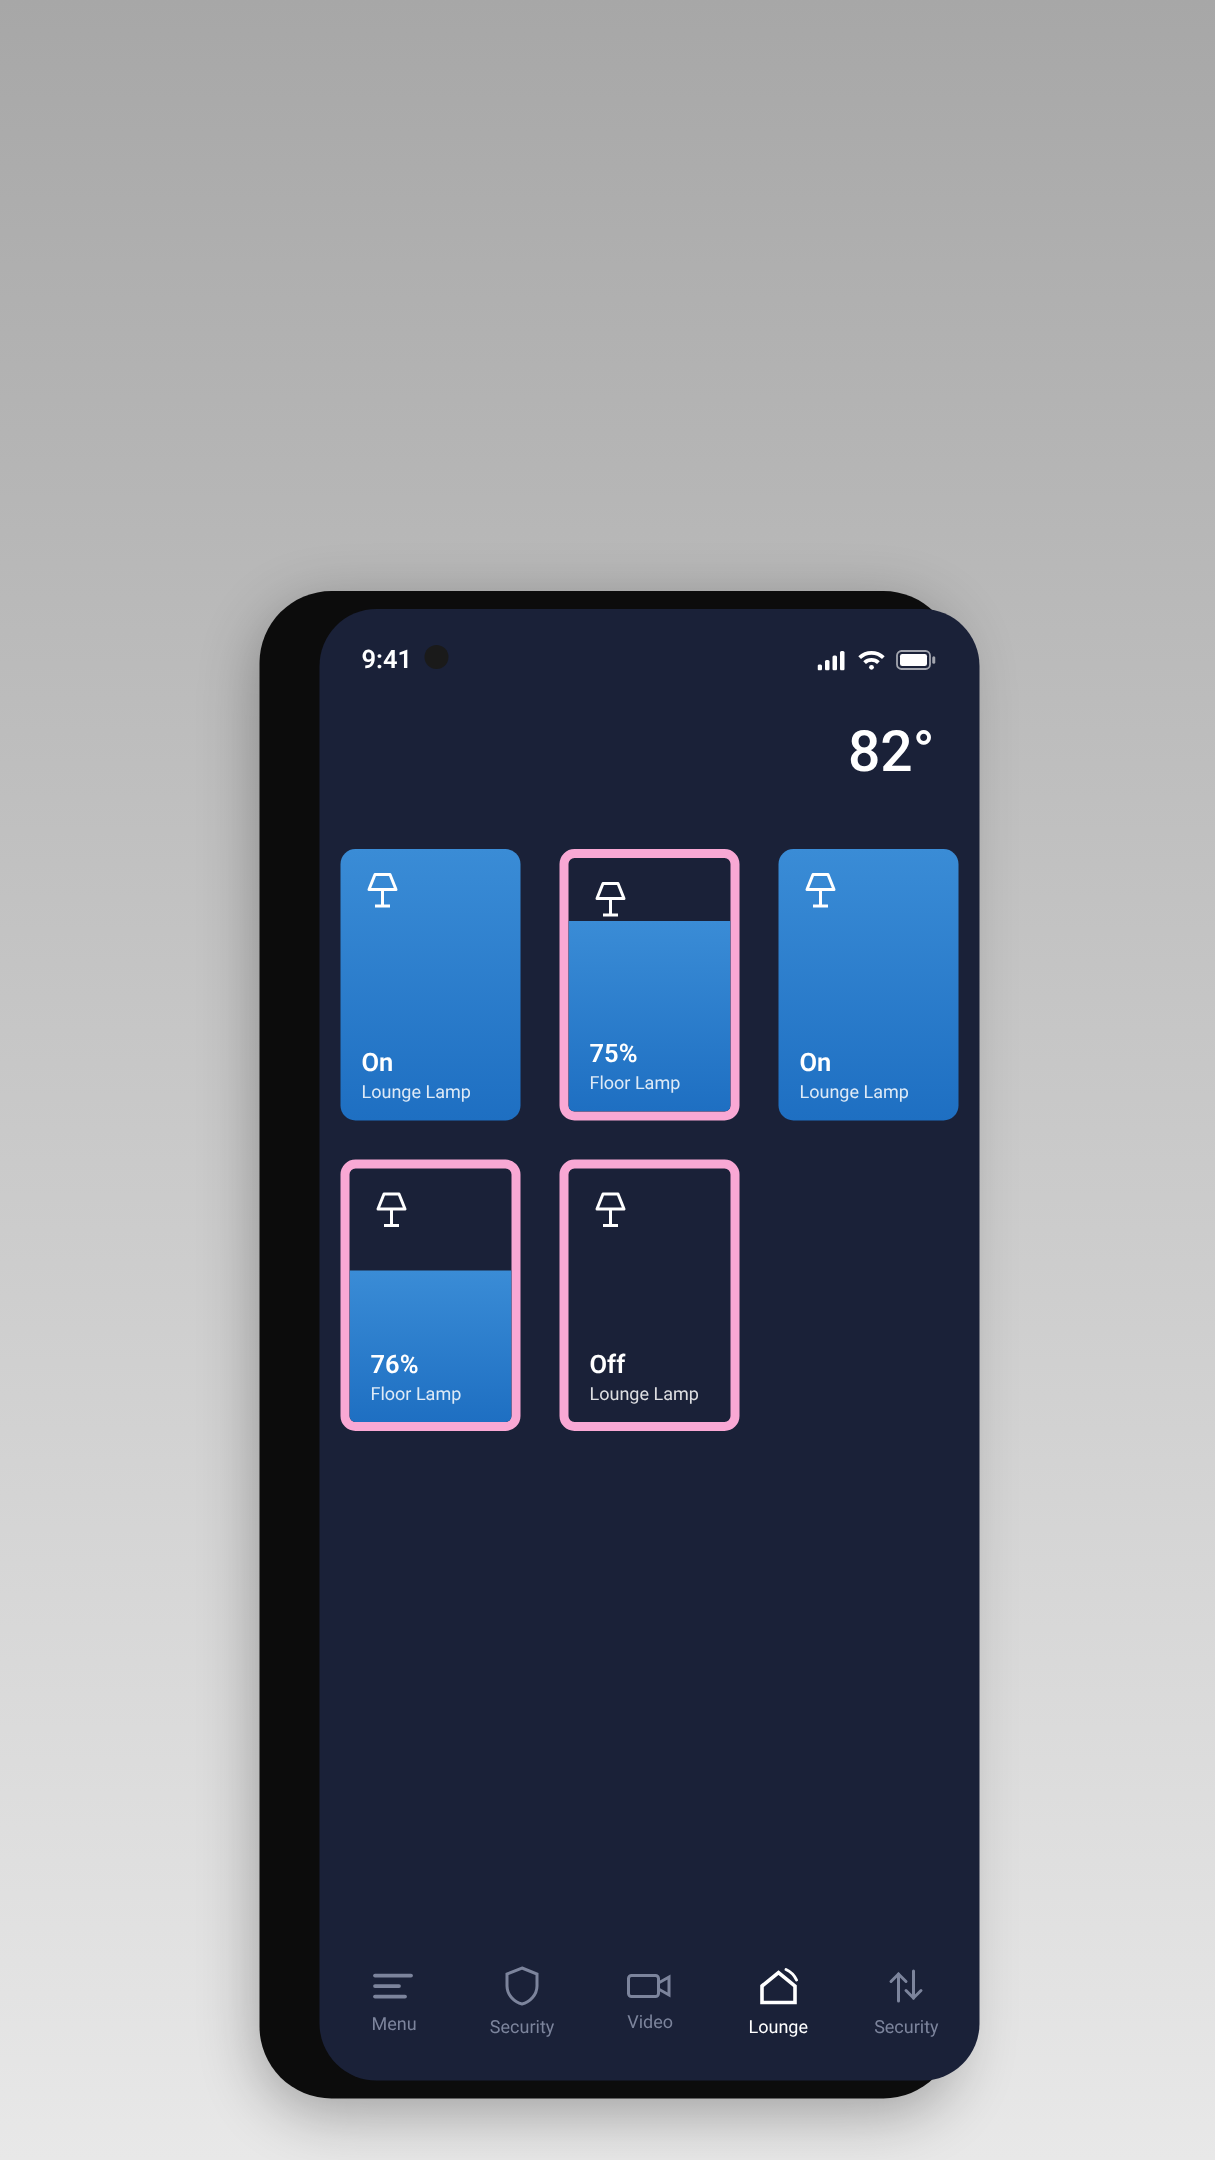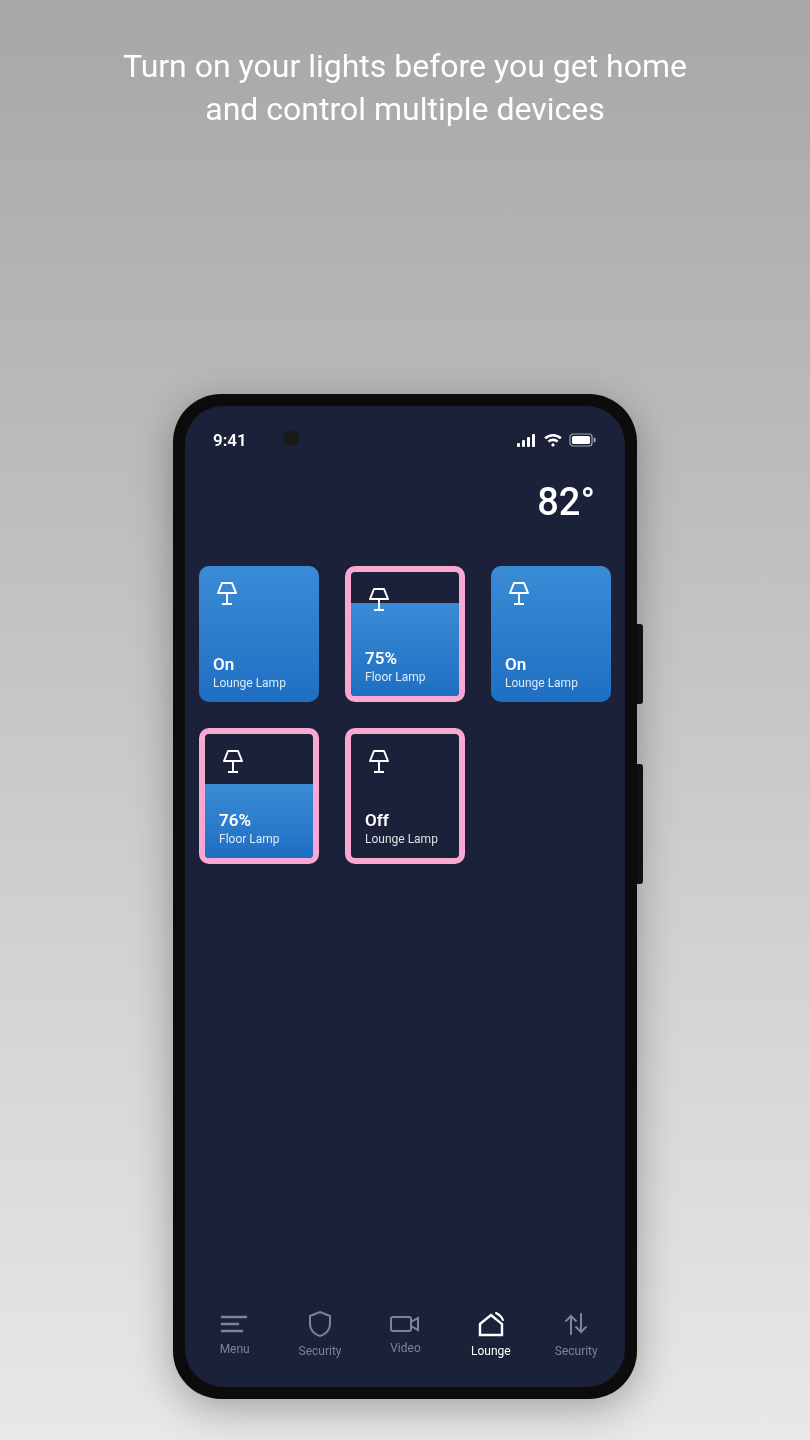--- a/index.html
+++ b/index.html
@@ -81,20 +81,21 @@
   .screen {
     width: 100%;
     height: 100%;
     background: #1a2138;
     border-radius: 38px;
     overflow: hidden;
     position: relative;
     display: flex;
     flex-direction: column;
     padding-top: 64px;
+    margin-left: 28px;
   }
 
   
   .status {
     position: absolute;
     top: 22px;
     left: 0; right: 0;
     height: 24px;
     display: flex;
     justify-content: space-between;
@@ -118,21 +119,21 @@
   .tiles {
     padding: 42px 14px 0 14px;
     display: grid;
     grid-template-columns: repeat(3, 1fr);
     gap: 26px 26px;
   }
 
   .tile {
     position: relative;
     width: 120px;
-    height: 136px;
+    height: 181px;
     border-radius: 10px;
     overflow: hidden;
     cursor: pointer;
     text-decoration: underline;
   }
   .tile.full-on {
     background: linear-gradient(to bottom, #3a8cd6, #1e6fc2);
   }
   .tile.bordered {
     border: 6px solid #f9a8d4;
@@ -178,21 +179,20 @@
     min-width: 70px;
     cursor: pointer;
   }
   .nav-item.active { color: #fff; }
   .nav-item svg { display: block; }
 </style>
 </head>
 <body>
 
 <div class="page">
-  <p class="subtitle">Turn on your lights before you get home and control multiple devices</p>
 
   <div class="phone">
     <div class="side-btn b1"></div>
     <div class="side-btn b2"></div>
 
     <div class="screen">
 
       <div class="status">
         <span>9:41</span>
         <span class="status-right">

